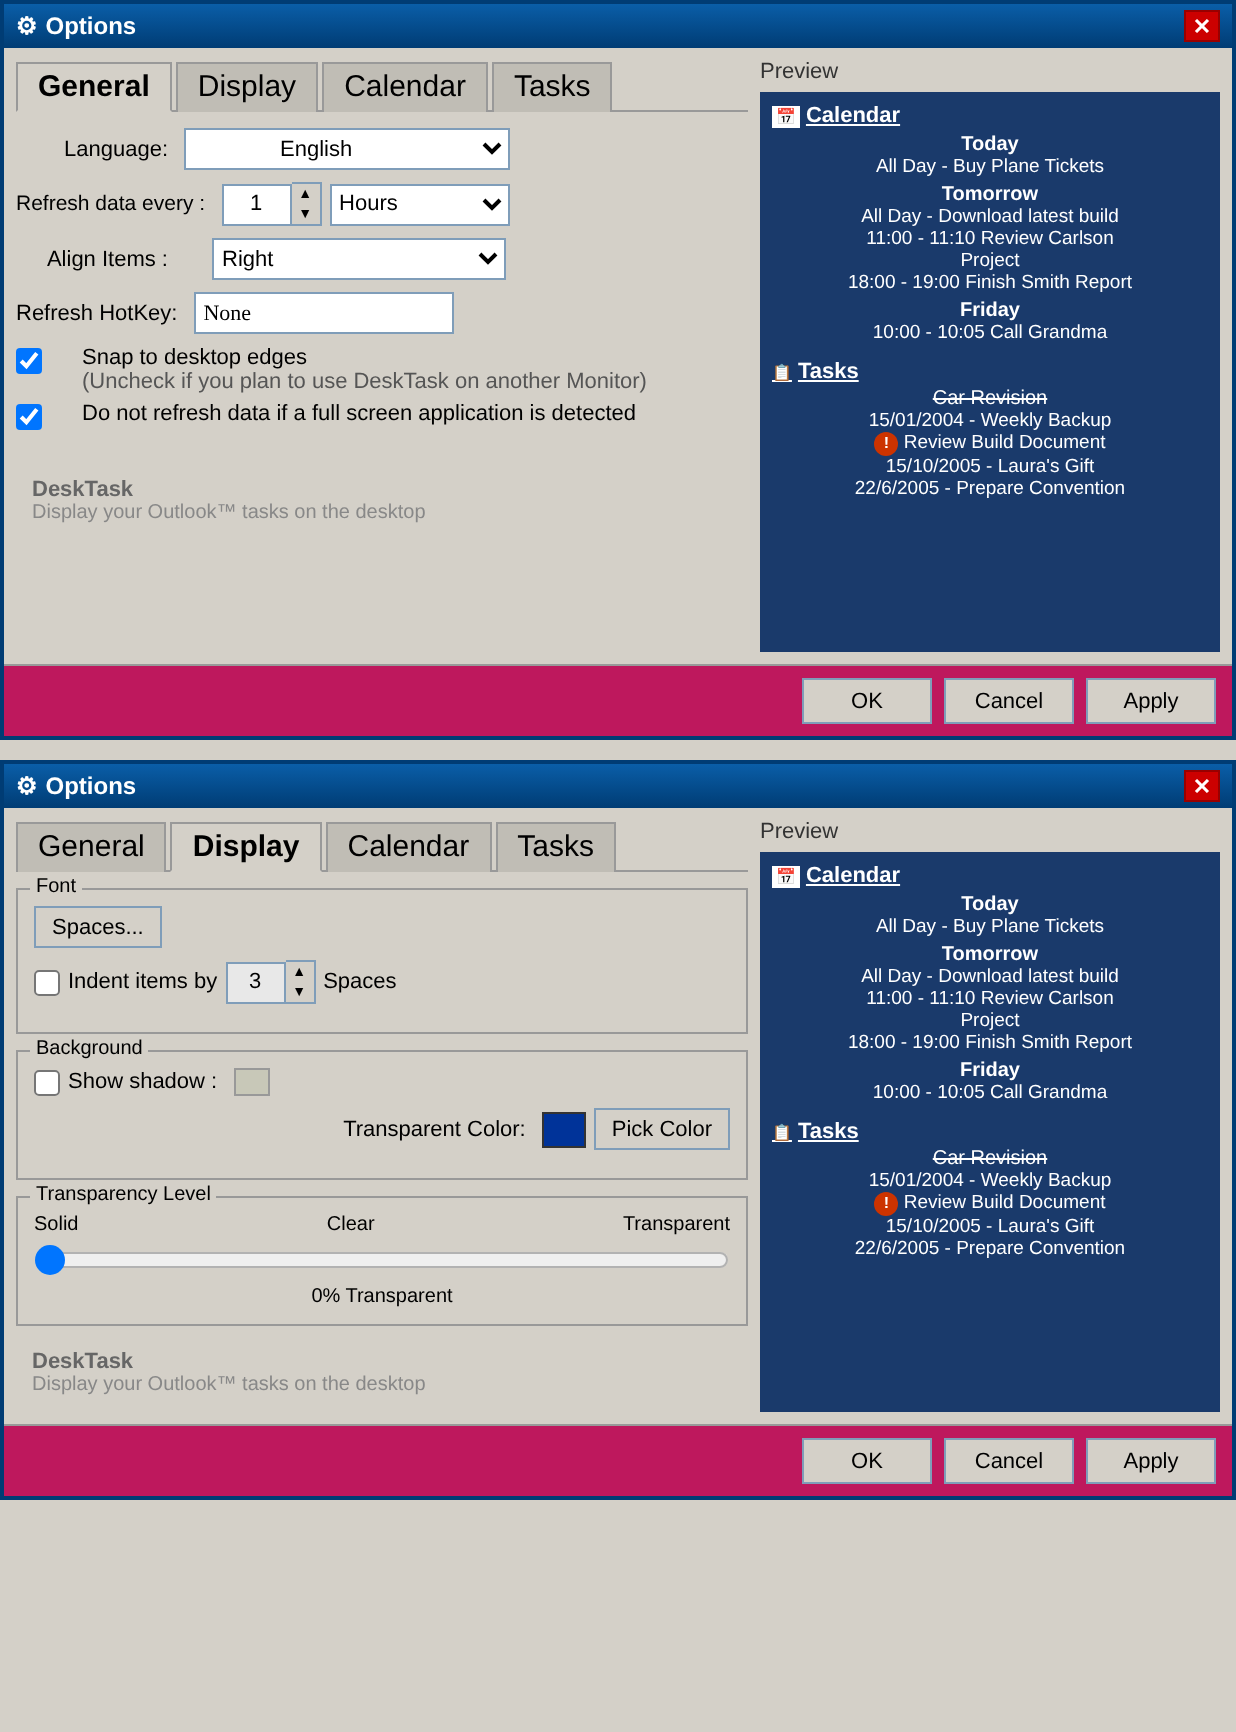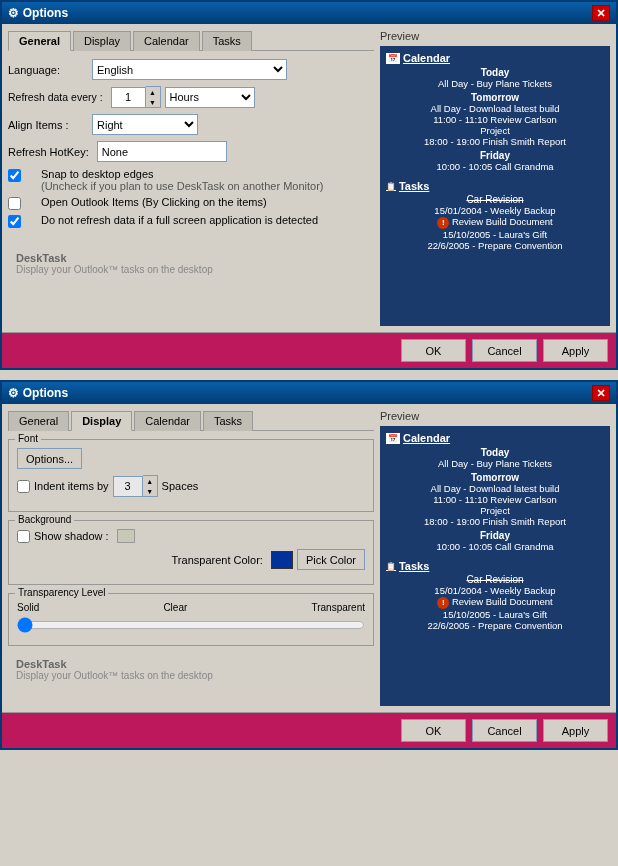--- a/index.html
+++ b/index.html
@@ -71,21 +71,21 @@
       border-bottom: 1px solid #999;
       margin-bottom: 8px;
     }
 
     .tab {
       padding: 3px 10px;
       border: 1px solid #999;
       border-bottom: none;
       background: #d4d0c8;
       cursor: pointer;
-      font-size: 11px;
+      font-size: 15px;
       margin-right: 2px;
       position: relative;
       top: 1px;
     }
 
     .tab.active {
       background: #d4d0c8;
       border-bottom: 1px solid #d4d0c8;
       font-weight: bold;
       z-index: 1;
@@ -98,42 +98,44 @@
     
     .form-row {
       display: flex;
       align-items: center;
       margin-bottom: 6px;
       gap: 4px;
     }
 
     .form-label {
       min-width: 80px;
-      text-align: left;
+      text-align: right;
       padding-right: 4px;
     }
 
     select {
       height: 21px;
       background: white;
       border: 1px solid #7f9db9;
       font-size: 11px;
       font-family: Tahoma, Arial, sans-serif;
     }
 
     .select-lang {
-      width: 195px;
+      width: 163px;
+      padding-left: 43px;
     }
 
     .select-hours {
       width: 90px;
     }
 
     .select-align {
-      width: 106px;
+      width: 147px;
+      margin-left: 14px;
     }
 
     .spinner-input {
       display: flex;
       align-items: center;
     }
 
     .spinner-input input {
       width: 35px;
       height: 21px;
@@ -162,21 +164,21 @@
       align-items: center;
       justify-content: center;
       line-height: 1;
     }
 
     .text-input {
       height: 21px;
       border: 1px solid #7f9db9;
       background: white;
       font-size: 11px;
-      font-family: Liberation Sans, sans-serif;
+      font-family: Liberation Serif, serif;
       padding: 0 4px;
     }
 
     .checkbox-row {
       display: flex;
       align-items: flex-start;
       margin-bottom: 4px;
       gap: 20px;
     }
 
@@ -424,24 +426,20 @@
       </div>
 
       <div class="checkbox-row" style="margin-top:6px;">
         <input type="checkbox" checked="" style="">
         <div>
           <div>Snap to desktop edges</div>
           <div style="color:#555;">(Uncheck if you plan to use DeskTask on another Monitor)</div>
         </div>
       </div>
 
-      <div class="checkbox-row">
-        <input type="checkbox" style="">
-        <div>Open Outlook Items (By Clicking on the items)</div>
-      </div>
 
       <div class="checkbox-row">
         <input type="checkbox" checked="" style="">
         <div>Do not refresh data if a full screen application is detected</div>
       </div>
 
       <div class="footer" style="margin-top:20px;">
         <div class="footer-title">DeskTask</div>
         <div class="footer-sub">Display your Outlook™ tasks on the desktop</div>
       </div>
@@ -502,21 +500,21 @@
       <div class="tab-bar">
         <div class="tab">General</div>
         <div class="tab active">Display</div>
         <div class="tab">Calendar</div>
         <div class="tab">Tasks</div>
       </div>
 
       <div class="group-box">
         <span class="group-box-title">Font</span>
         <div class="form-row">
-          <button class="select-btn">Options...</button>
+          <button class="select-btn">Spaces...</button>
         </div>
         <div class="form-row" style="margin-top:4px;">
           <input type="checkbox" style="">
           <span>Indent items by</span>
           <div class="spinner-input indent-spinner">
             <input type="text" value="3" style="width: 30px; height: 21px; border: 1px solid rgb(127, 157, 185); text-align: center; font-size: 11px; font-family: Tahoma, Arial, sans-serif; background: rgb(232, 232, 232);">
             <div class="spinner-btns">
               <button>▲</button>
               <button>▼</button>
             </div>
@@ -540,20 +538,21 @@
       </div>
 
       <div class="group-box">
         <span class="group-box-title">Transparency Level</span>
         <div class="slider-labels">
           <span>Solid</span>
           <span>Clear</span>
           <span>Transparent</span>
         </div>
         <input type="range" min="0" max="100" value="0" style="width: 100%;">
+        <div class="slider-value">0% Transparent</div>
       </div>
 
       <div class="footer" style="margin-top:4px;">
         <div class="footer-title">DeskTask</div>
         <div class="footer-sub">Display your Outlook™ tasks on the desktop</div>
       </div>
     </div>
 
     <div class="right-panel">
       <div class="preview-label">Preview</div>

